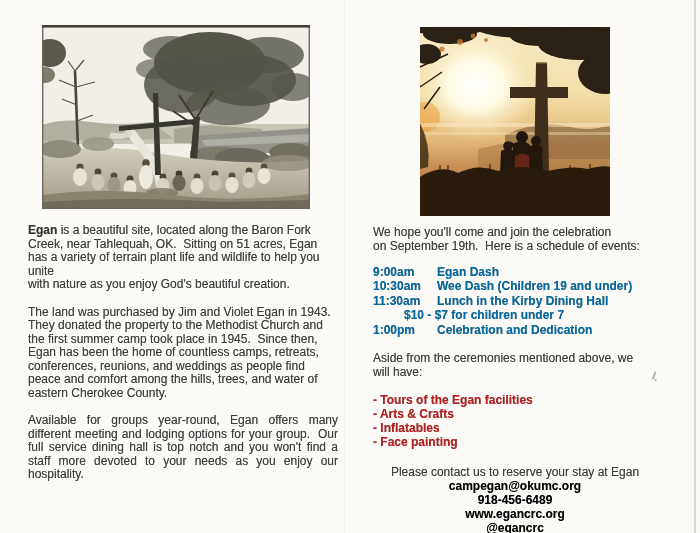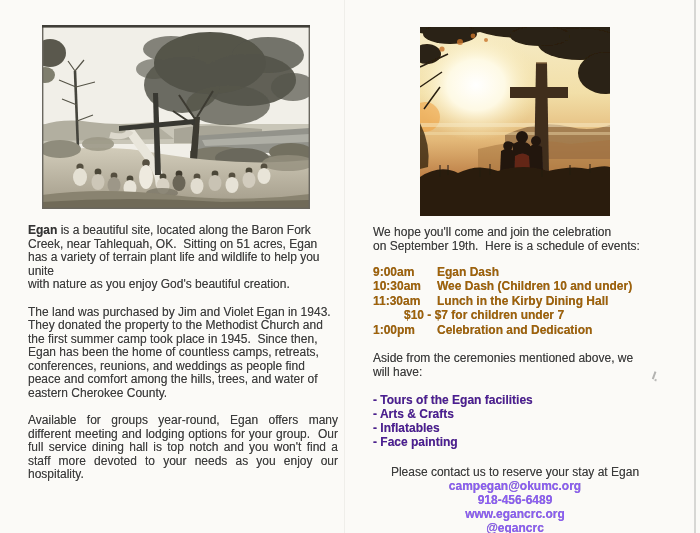--- a/index.html
+++ b/index.html
@@ -26,29 +26,29 @@
   .left-col{left:28px;top:224px;width:310px;}
   .right-col{left:373px;top:225px;width:312px;line-height:14px;}
 
   p{margin:0;white-space:pre-wrap;}
   .left-col p{margin-bottom:14px;}
   .left-col p.gap-lg{}
   .left-col p.justify{text-align:justify;margin-bottom:16px;}
   b{color:#343434;}
 
   .intro{margin-bottom:12px;}
-  .schedule{margin-bottom:14px;font-weight:700;line-height:14.4px;color:#a16207;}
+  .schedule{margin-bottom:14px;font-weight:700;line-height:14.4px;color:#0369a1;}
   .srow{display:flex;}
   .srow .time{flex:0 0 64px;}
   .fee-row{padding-left:31px;}
   .aside-intro{margin-bottom:14px;}
-  .activities{font-weight:700;color:#4c1d95;line-height:14px;}
+  .activities{font-weight:700;color:#b91c1c;line-height:14px;}
   .contact{margin-top:16px;width:284px;text-align:center;}
   .contact .lead{margin-bottom:0;}
-  .contact .b{font-weight:700;color:#8b5cf6;}
+  .contact .b{font-weight:700;color:#000000;}
 </style>
 </head>
 <body>
 
 <div class="canvas">
 
   <figure class="photo-left">
     <svg viewBox="0 0 268 184" preserveAspectRatio="none">
       <defs>
         <filter id="soft1" x="-5%" y="-5%" width="110%" height="110%">
@@ -220,21 +220,21 @@
     <p class="intro">We hope you'll come and join the celebration
 on September 19th.  Here is a schedule of events:</p>
 
     <div class="schedule">
       <div class="srow">
         <span class="time">9:00am</span>
         <span class="event">Egan Dash</span>
       </div>
       <div class="srow">
         <span class="time">10:30am</span>
-        <span class="event">Wee Dash (Children 10 and under)</span>
+        <span class="event">Wee Dash (Children 19 and under)</span>
       </div>
       <div class="srow">
         <span class="time">11:30am</span>
         <span class="event">Lunch in the Kirby Dining Hall</span>
       </div>
       <div class="fee-row">$10 -  $7 for children under 7</div>
       <div class="srow">
         <span class="time">1:00pm</span>
         <span class="event">Celebration and Dedication</span>
       </div>

